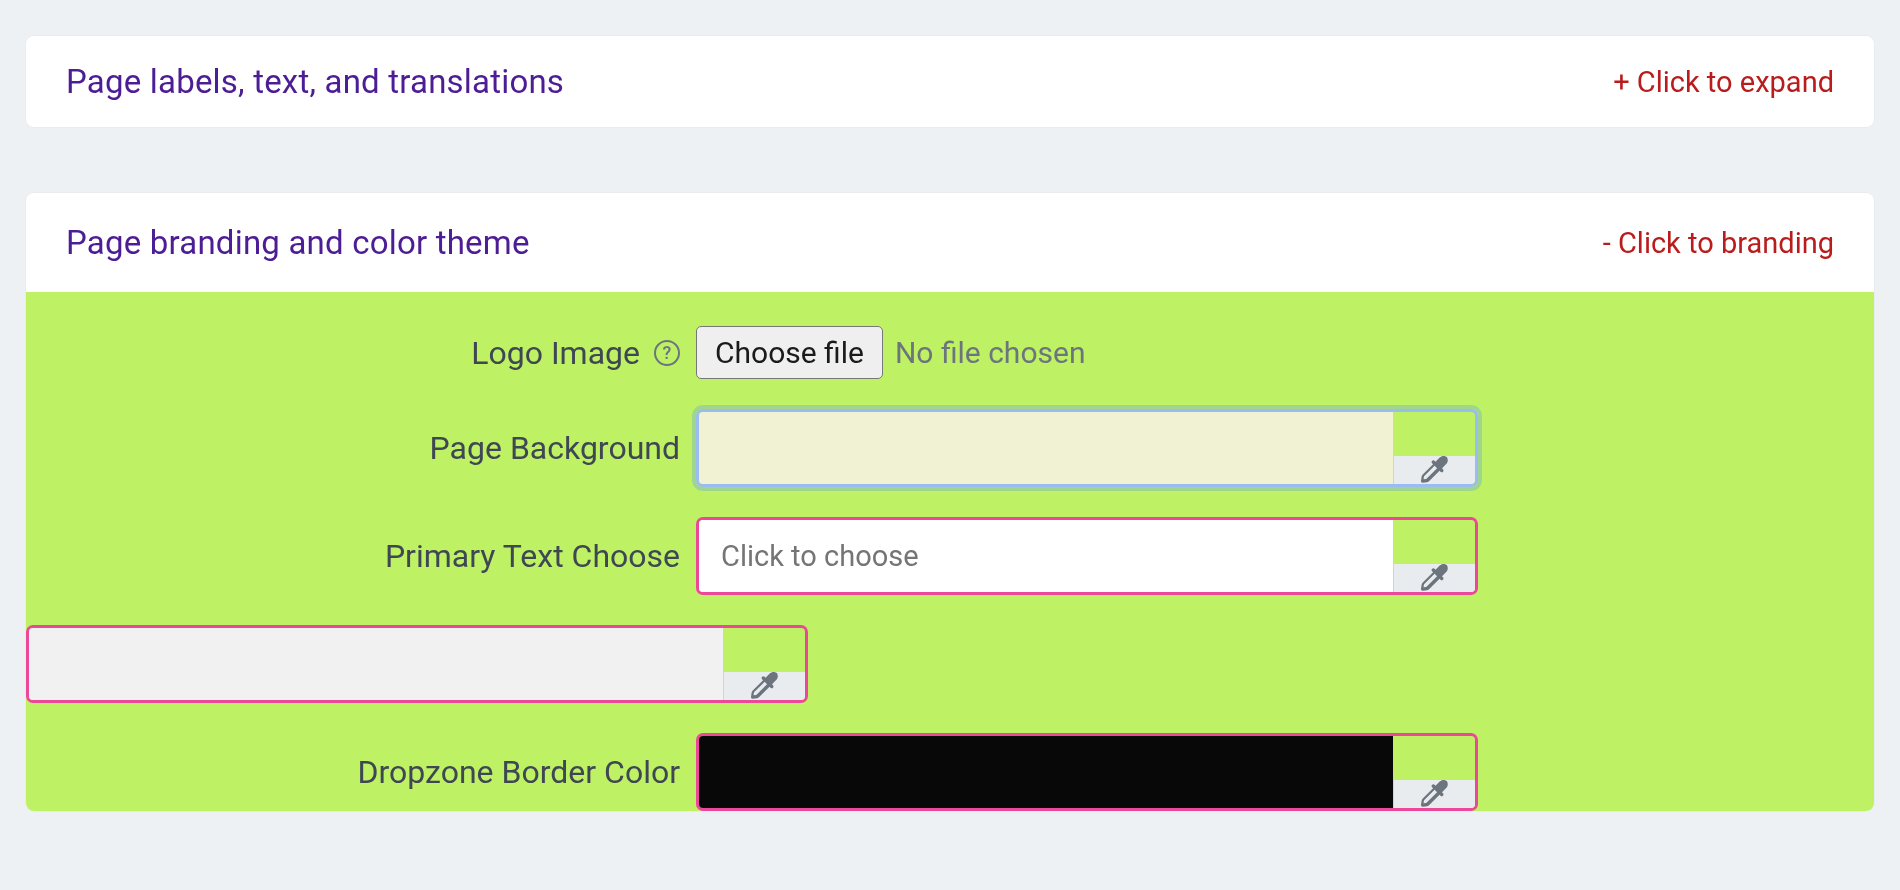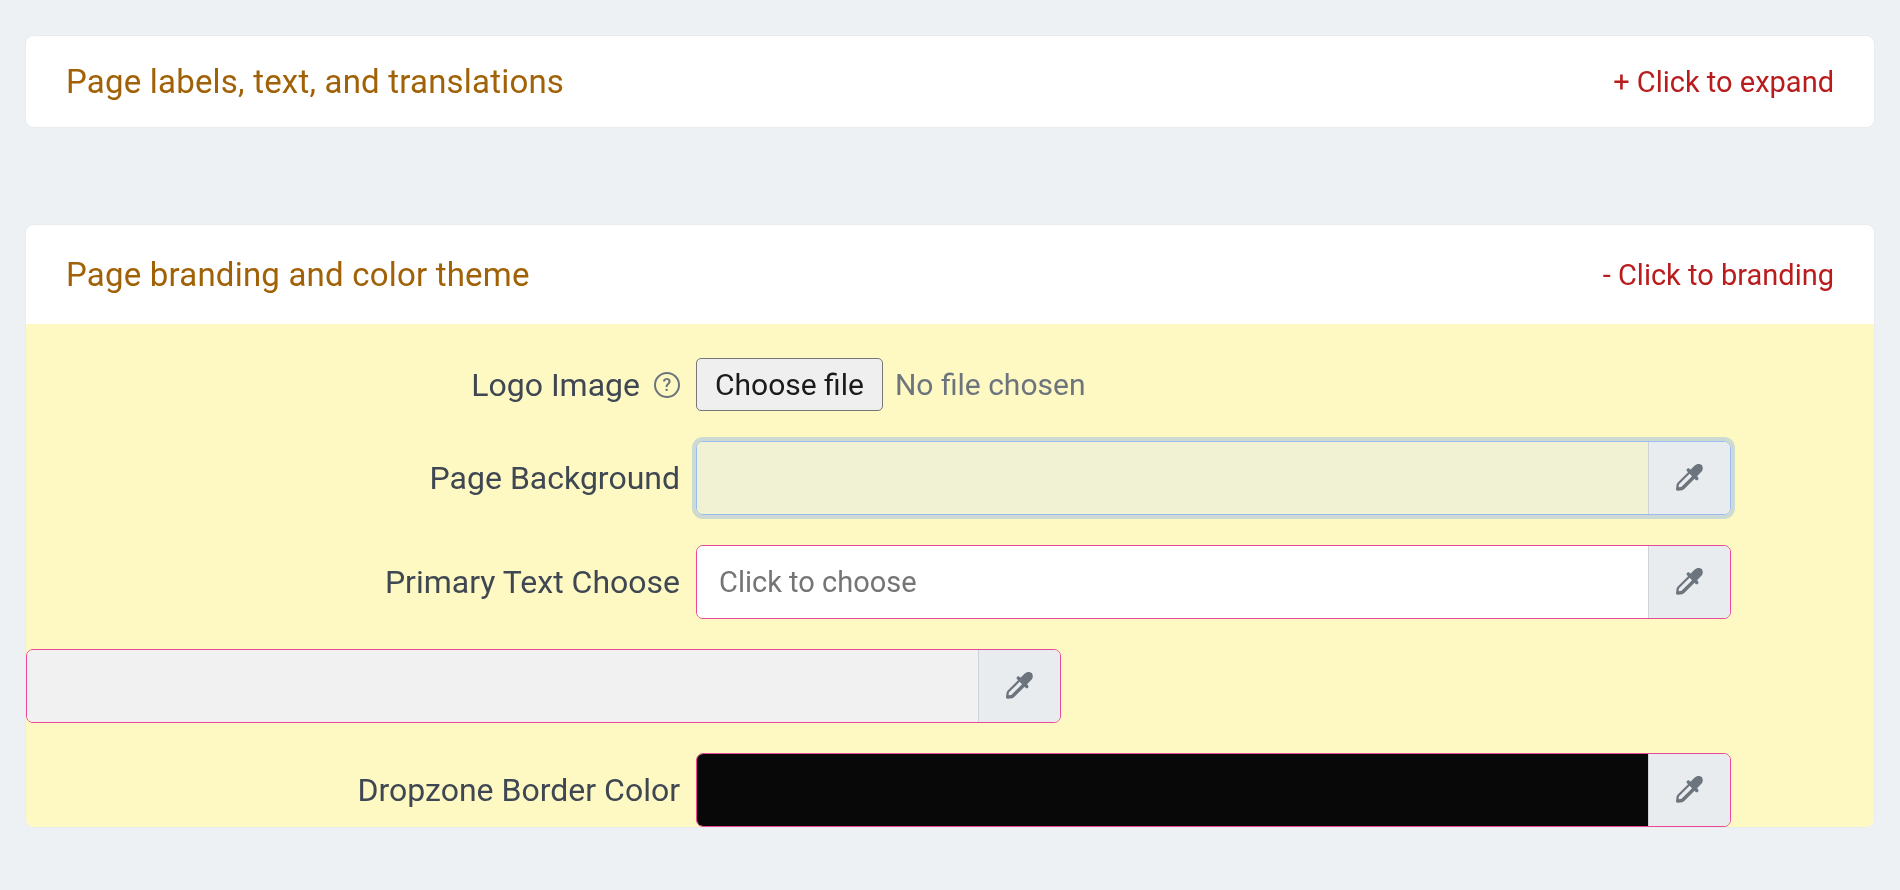--- a/index.html
+++ b/index.html
@@ -19,32 +19,32 @@
     .panel-header {
       display: flex;
       align-items: center;
       justify-content: space-between;
       padding: 30px 40px 30px 40px;
       cursor: pointer;
     }
     .panel-title {
       font-size: 33px;
       font-weight: 400;
-      color: #a16207;
+      color: #4c1d95;
       letter-spacing: 0.2px;
     }
     .panel-toggle {
       font-size: 29px;
       color: #b91c1c;
       white-space: nowrap;
     }
     .panel.collapsed { margin-top: 36px; }
-    .panel.expanded { margin-top: 98px; }
+    .panel.expanded { margin-top: 66px; }
     .panel-body {
-      background: #fef9c3;
+      background: #bef264;
       padding: 34px 0 0 0;
       border-radius: 0 0 8px 8px;
     }
     .form-row {
       display: flex;
       align-items: center;
       margin-bottom: 30px;
       padding: 0 40px 0 0;
     }
     .form-label {
@@ -91,24 +91,25 @@
       font-family: inherit;
       text-align: center;
     }
     .file-status {
       font-size: 30px;
       color: #6c757d;
       padding-left: 12px;
     }
     .color-input-wrap {
       display: flex;
-      width: 1035px;
-      border: 1px solid #ec4899;
+      width: 782px;
+      border: 3px solid #ec4899;
       border-radius: 7px;
       overflow: hidden;
+      align-items: flex-end;
     }
     .color-swatch {
       flex: 1;
       height: 72px;
       display: flex;
       align-items: center;
       padding: 0 22px;
       font-size: 29px;
       color: #b9bec5;
       border: none;

